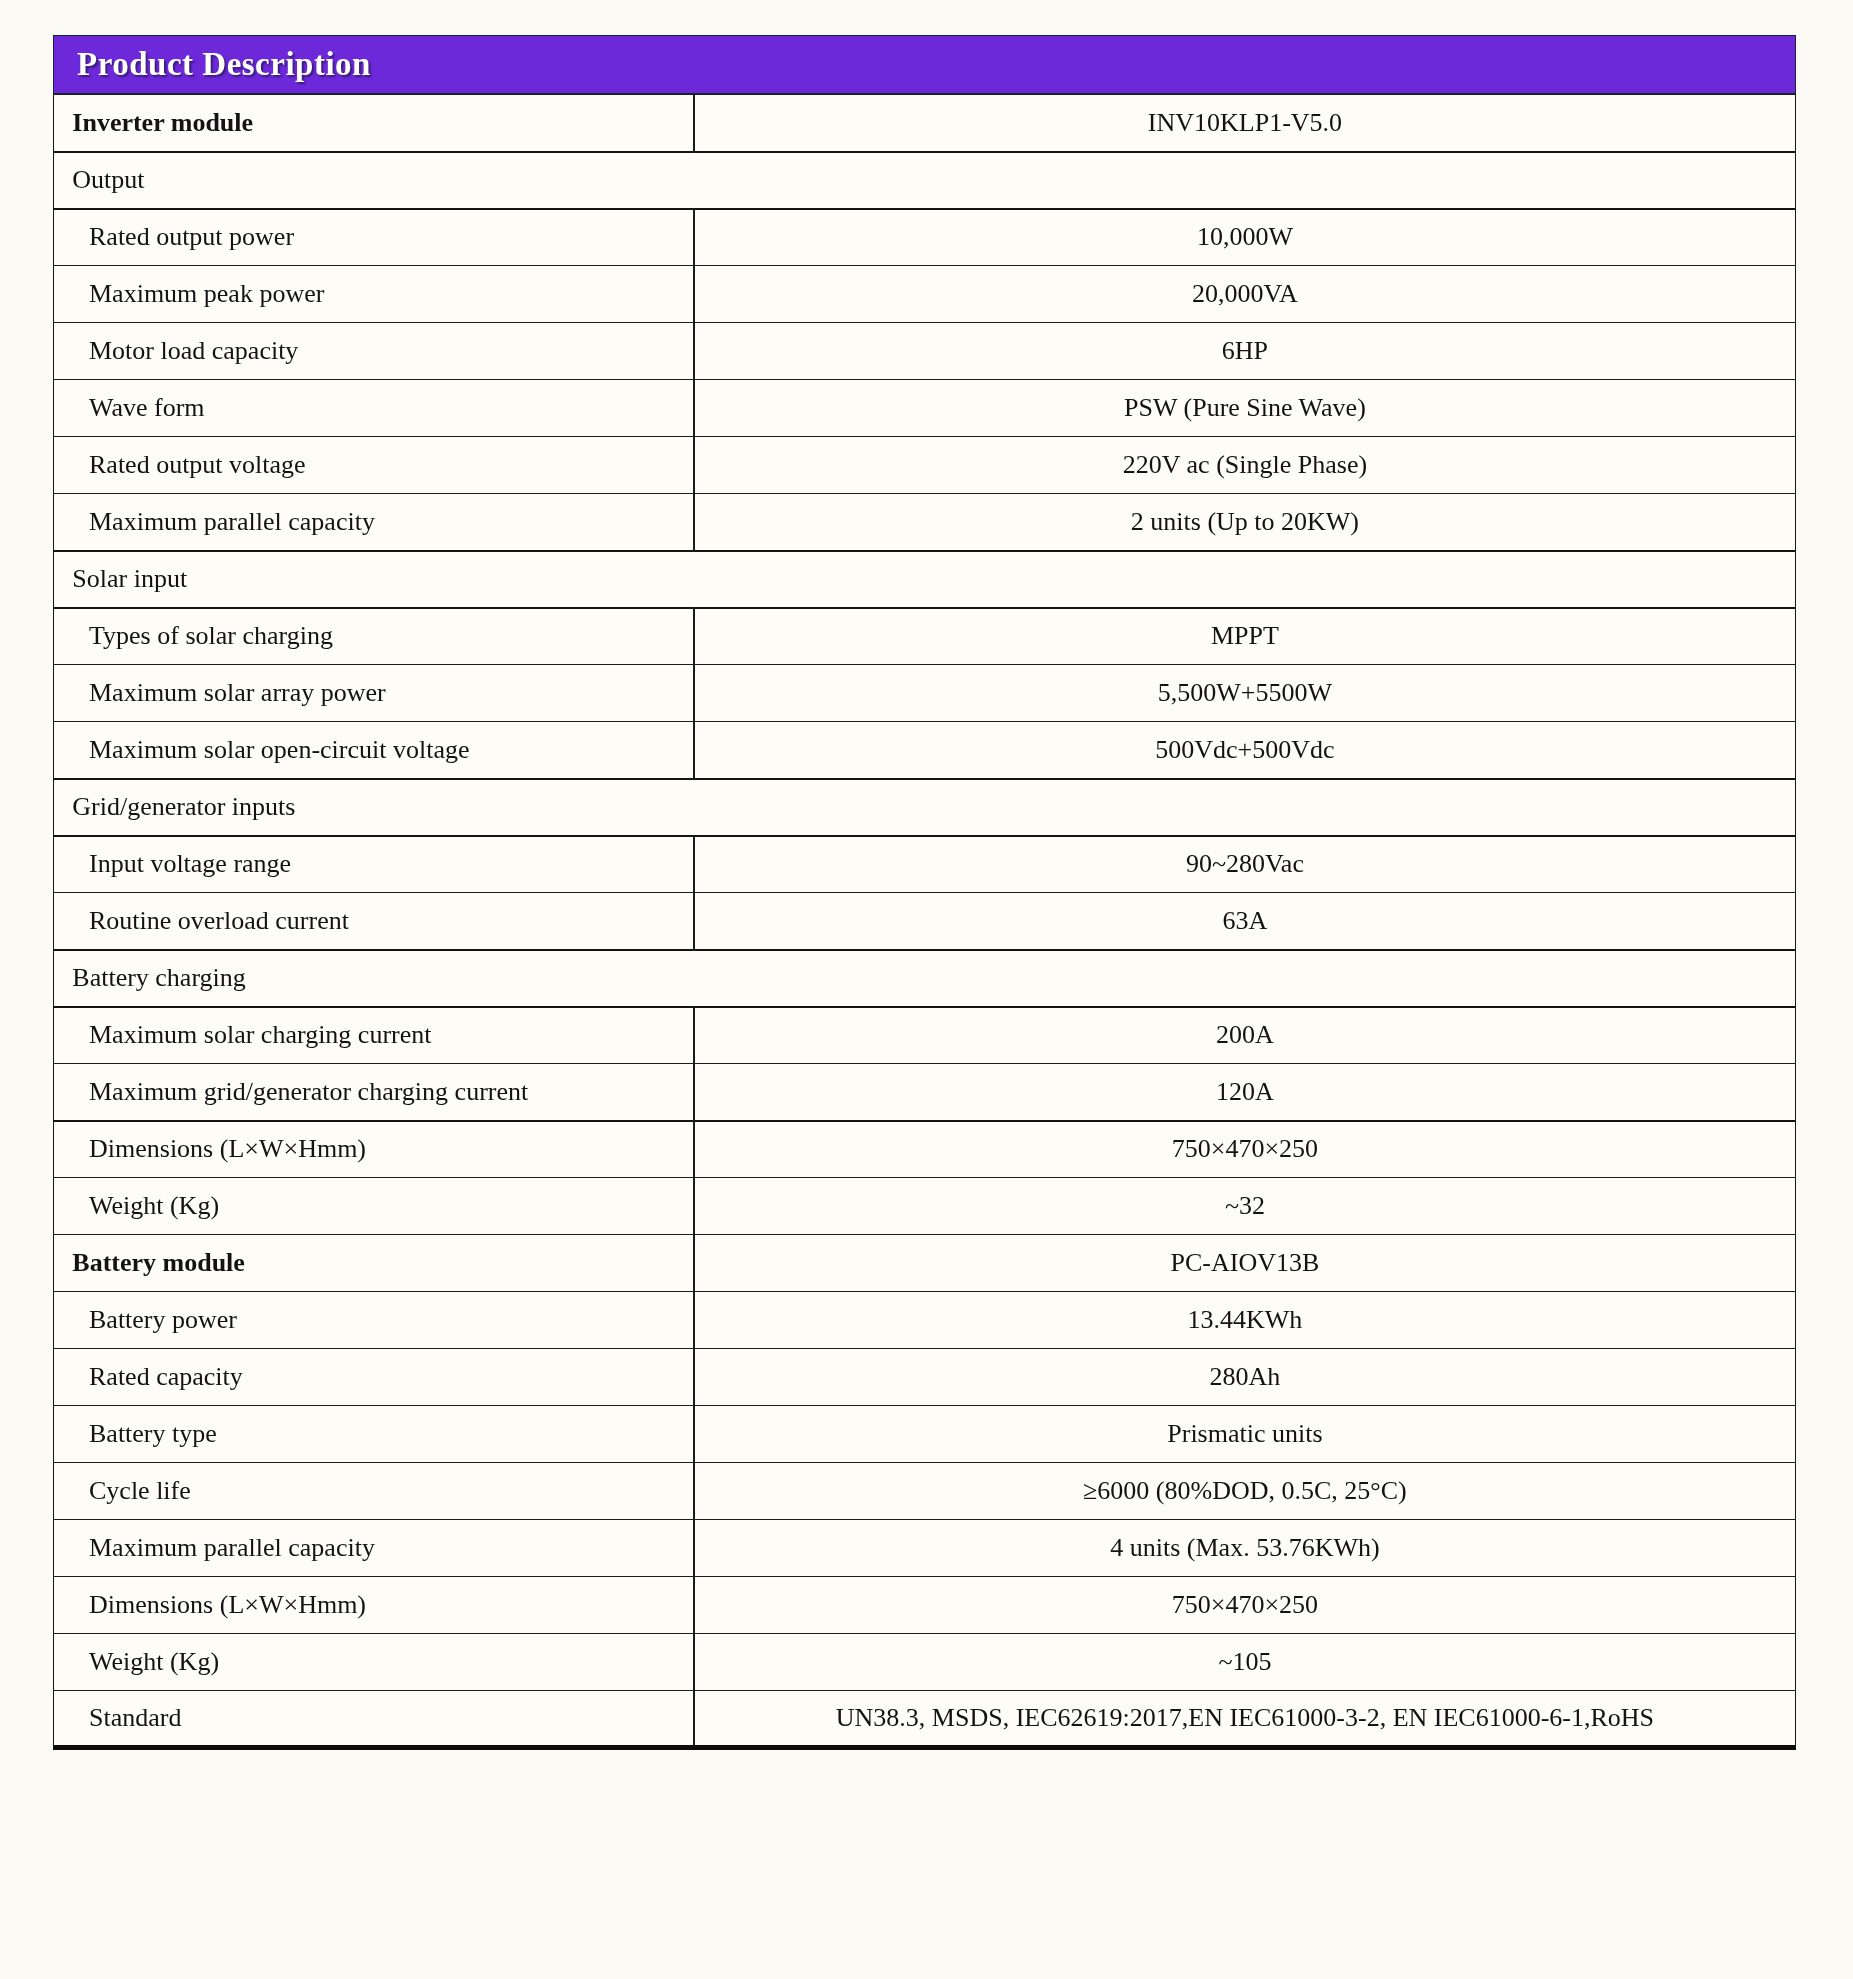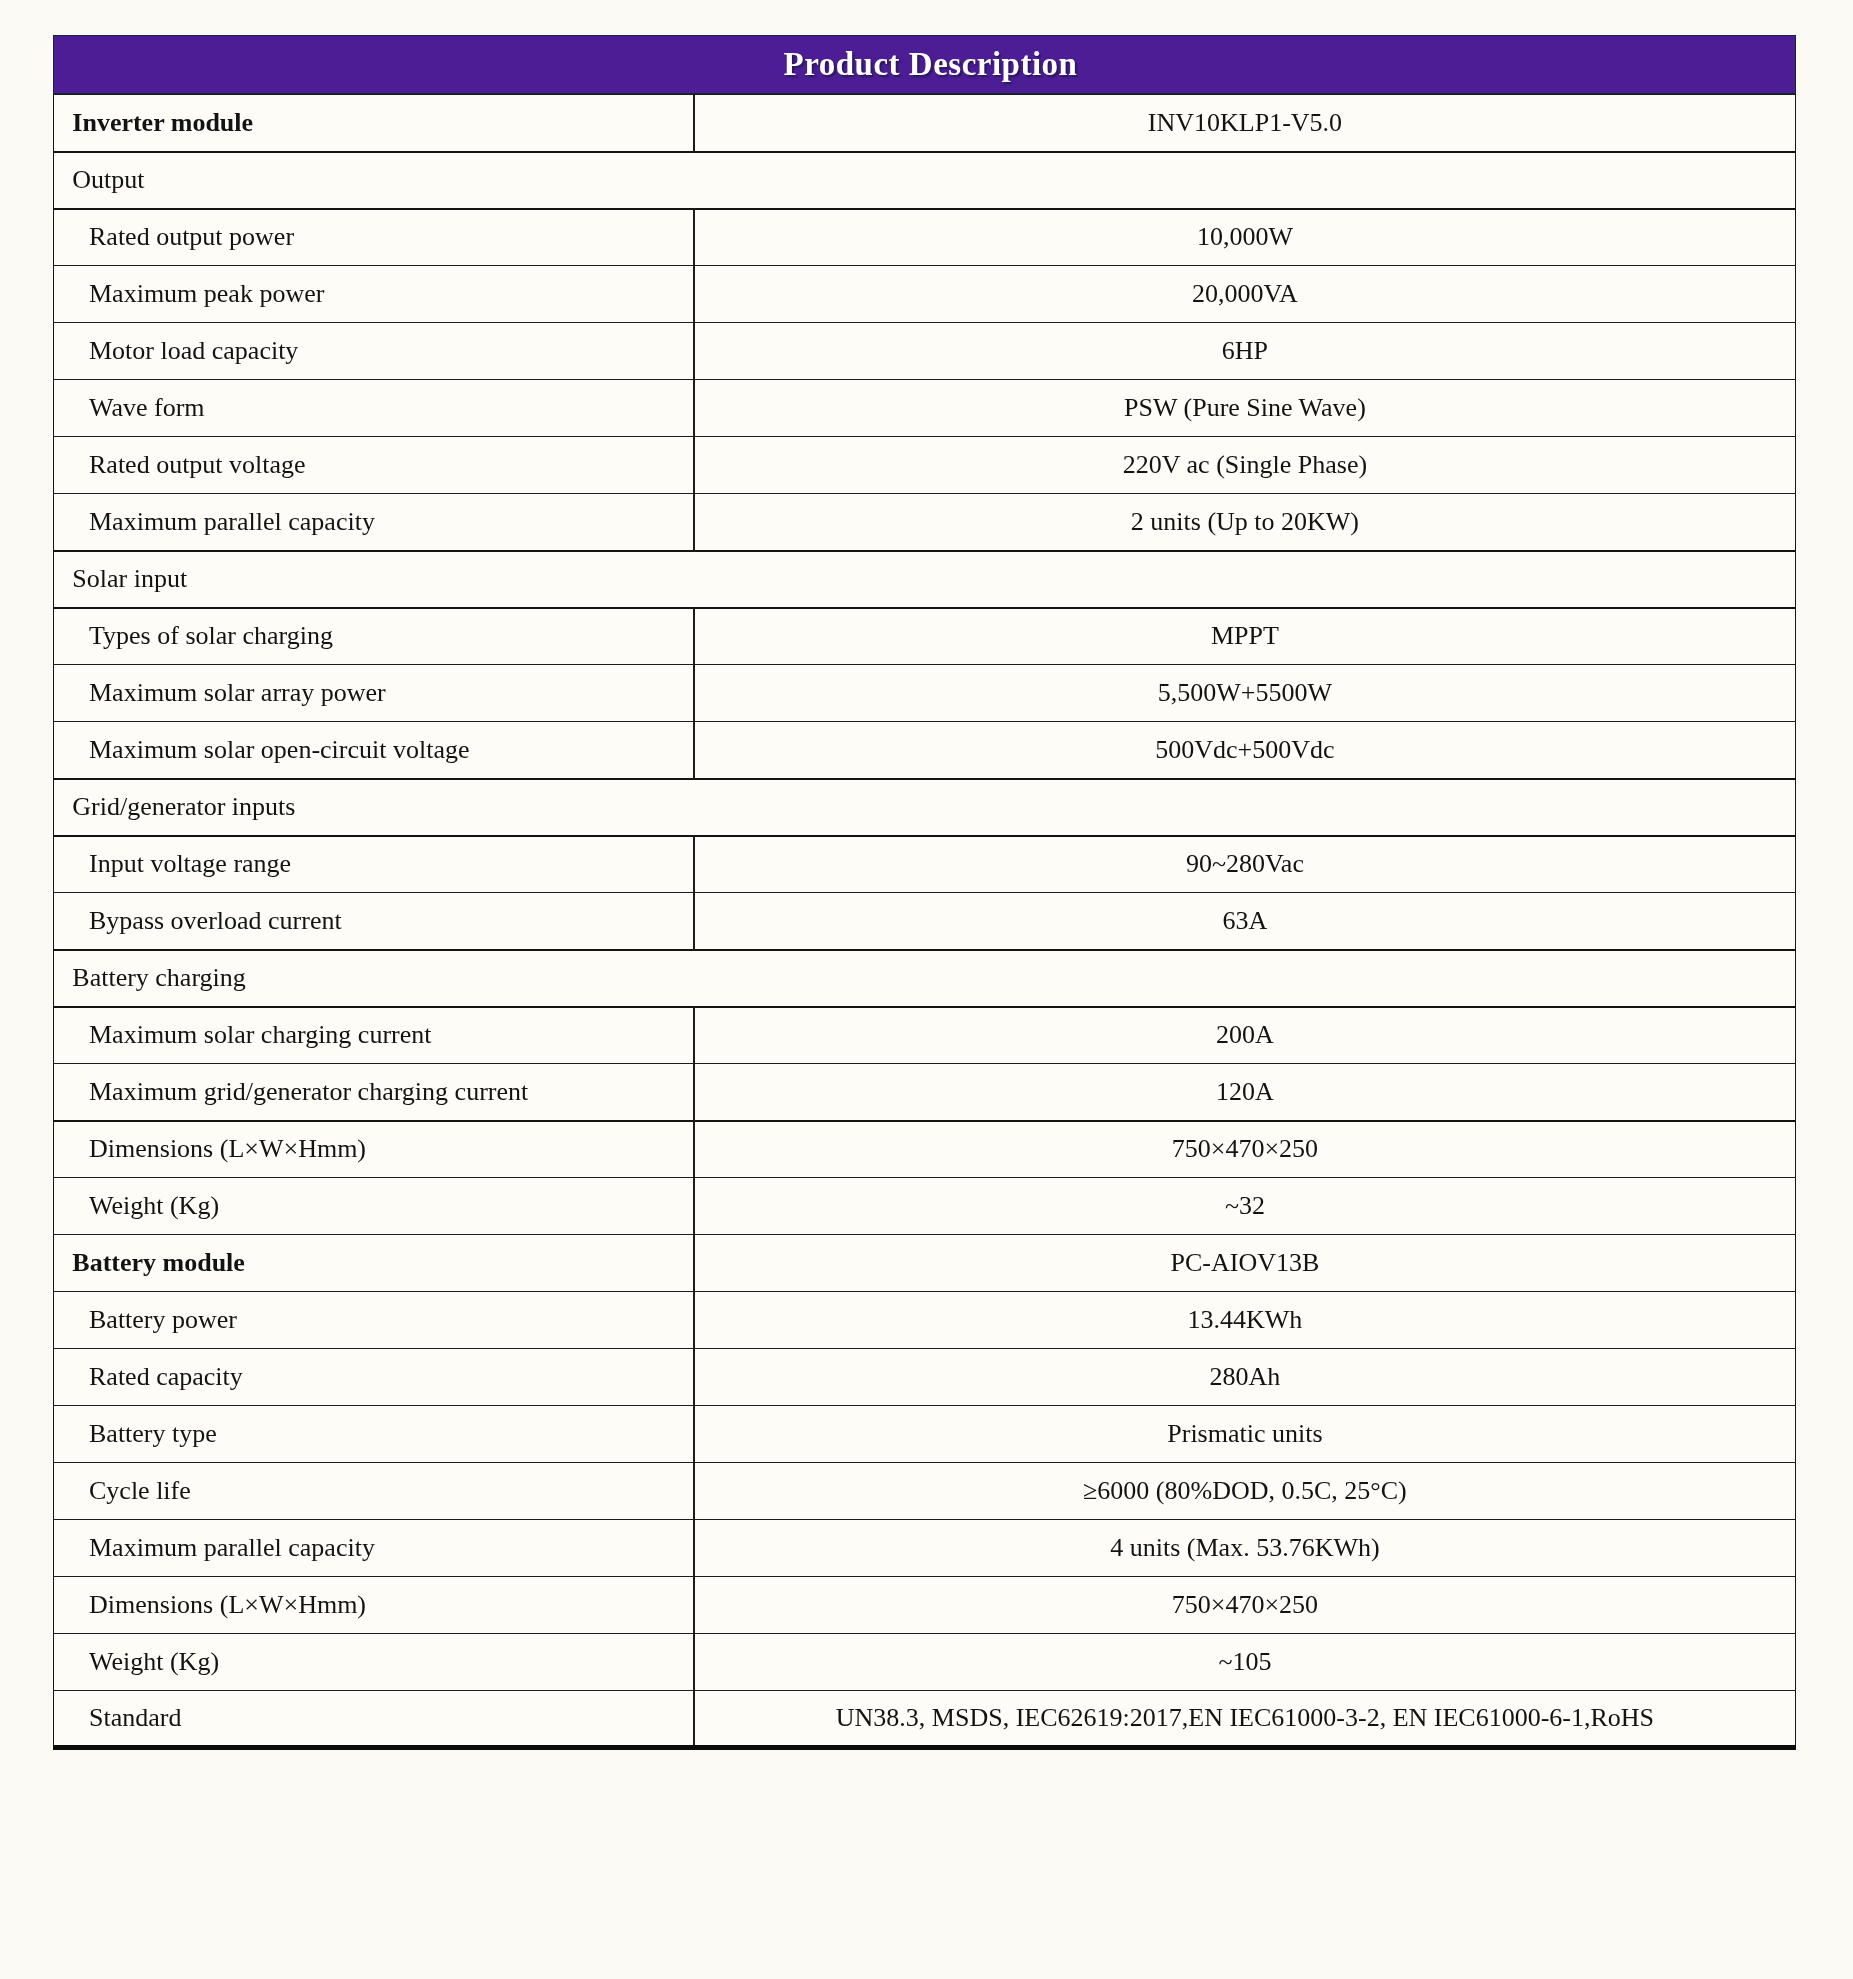--- a/index.html
+++ b/index.html
@@ -22,26 +22,25 @@
   }
   .table-wrap {
     position: absolute;
     left: 53px;
     top: 35px;
     width: 1743px;
   }
   .header-bar {
     box-sizing: border-box;
     height: 59px;
-    background: #4c1d95;
+    background: #6d28d9;
     border: 1.9px solid #15243a;
     display: flex;
     align-items: center;
-    padding-left: 12px;
-    justify-content: center;
+    padding-left: 23px;
   }
   .header-bar .title {
     color: #ffffff;
     font-size: 33px;
     font-weight: bold;
     letter-spacing: 0.5px;
     text-shadow: 1.9px 1.9px 1.9px rgba(10, 20, 35, 0.55);
   }
   table.spec {
     width: 100%;
@@ -147,21 +146,21 @@
             <td class="value">500Vdc+500Vdc</td>
           </tr>
           <tr class="section">
             <td class="label" colspan="2">Grid/generator inputs</td>
           </tr>
           <tr class="data after-section">
             <td class="label">Input voltage range</td>
             <td class="value">90~280Vac</td>
           </tr>
           <tr class="data">
-            <td class="label">Bypass overload current</td>
+            <td class="label">Routine overload current</td>
             <td class="value">63A</td>
           </tr>
           <tr class="section">
             <td class="label" colspan="2">Battery charging</td>
           </tr>
           <tr class="data after-section">
             <td class="label">Maximum solar charging current</td>
             <td class="value">200A</td>
           </tr>
           <tr class="data">

